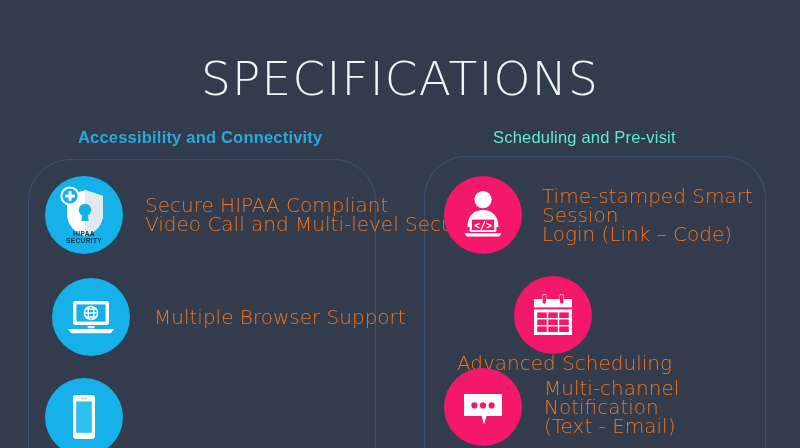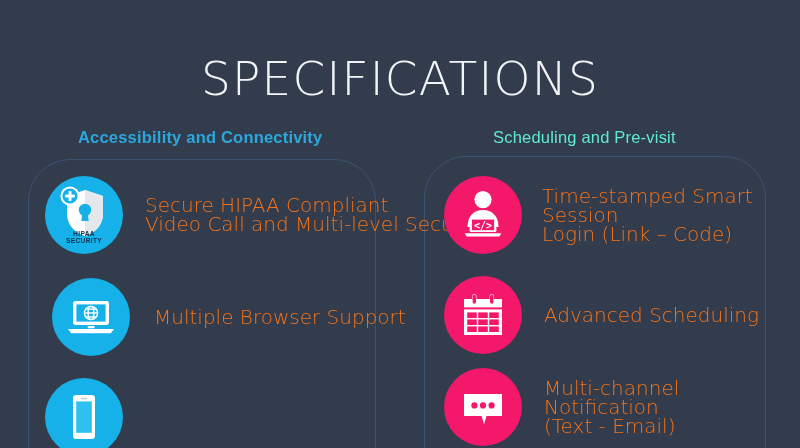--- a/index.html
+++ b/index.html
@@ -88,21 +88,21 @@
     font-weight: 300;
     white-space: pre-line;
   }
 
   
   .row.l1 { left: 45px; top: 136px; }
   .row.l2 { left: 52px; top: 238px; }
   .row.l3 { left: 45px; top: 338px; }
   
   .row.r1 { left: 444px; top: 136px; }
-  .row.r2 { left: 444px; top: 236px; }
+  .row.r2 { left: 435px; top: 236px; flex-direction: column; }
   .row.r3 { left: 444px; top: 328px; }
 
   .row.l2 .row-text { margin-left: 24px; }
   .row.l3 .row-text { margin-left: 24px; }
   .row.r1 .row-text { margin-left: 20px; }
   .row.r2 .row-text { margin-left: 22px; }
   .row.r3 .row-text { margin-left: 22px; }
 
   .hipaa-label {
     position: absolute;

